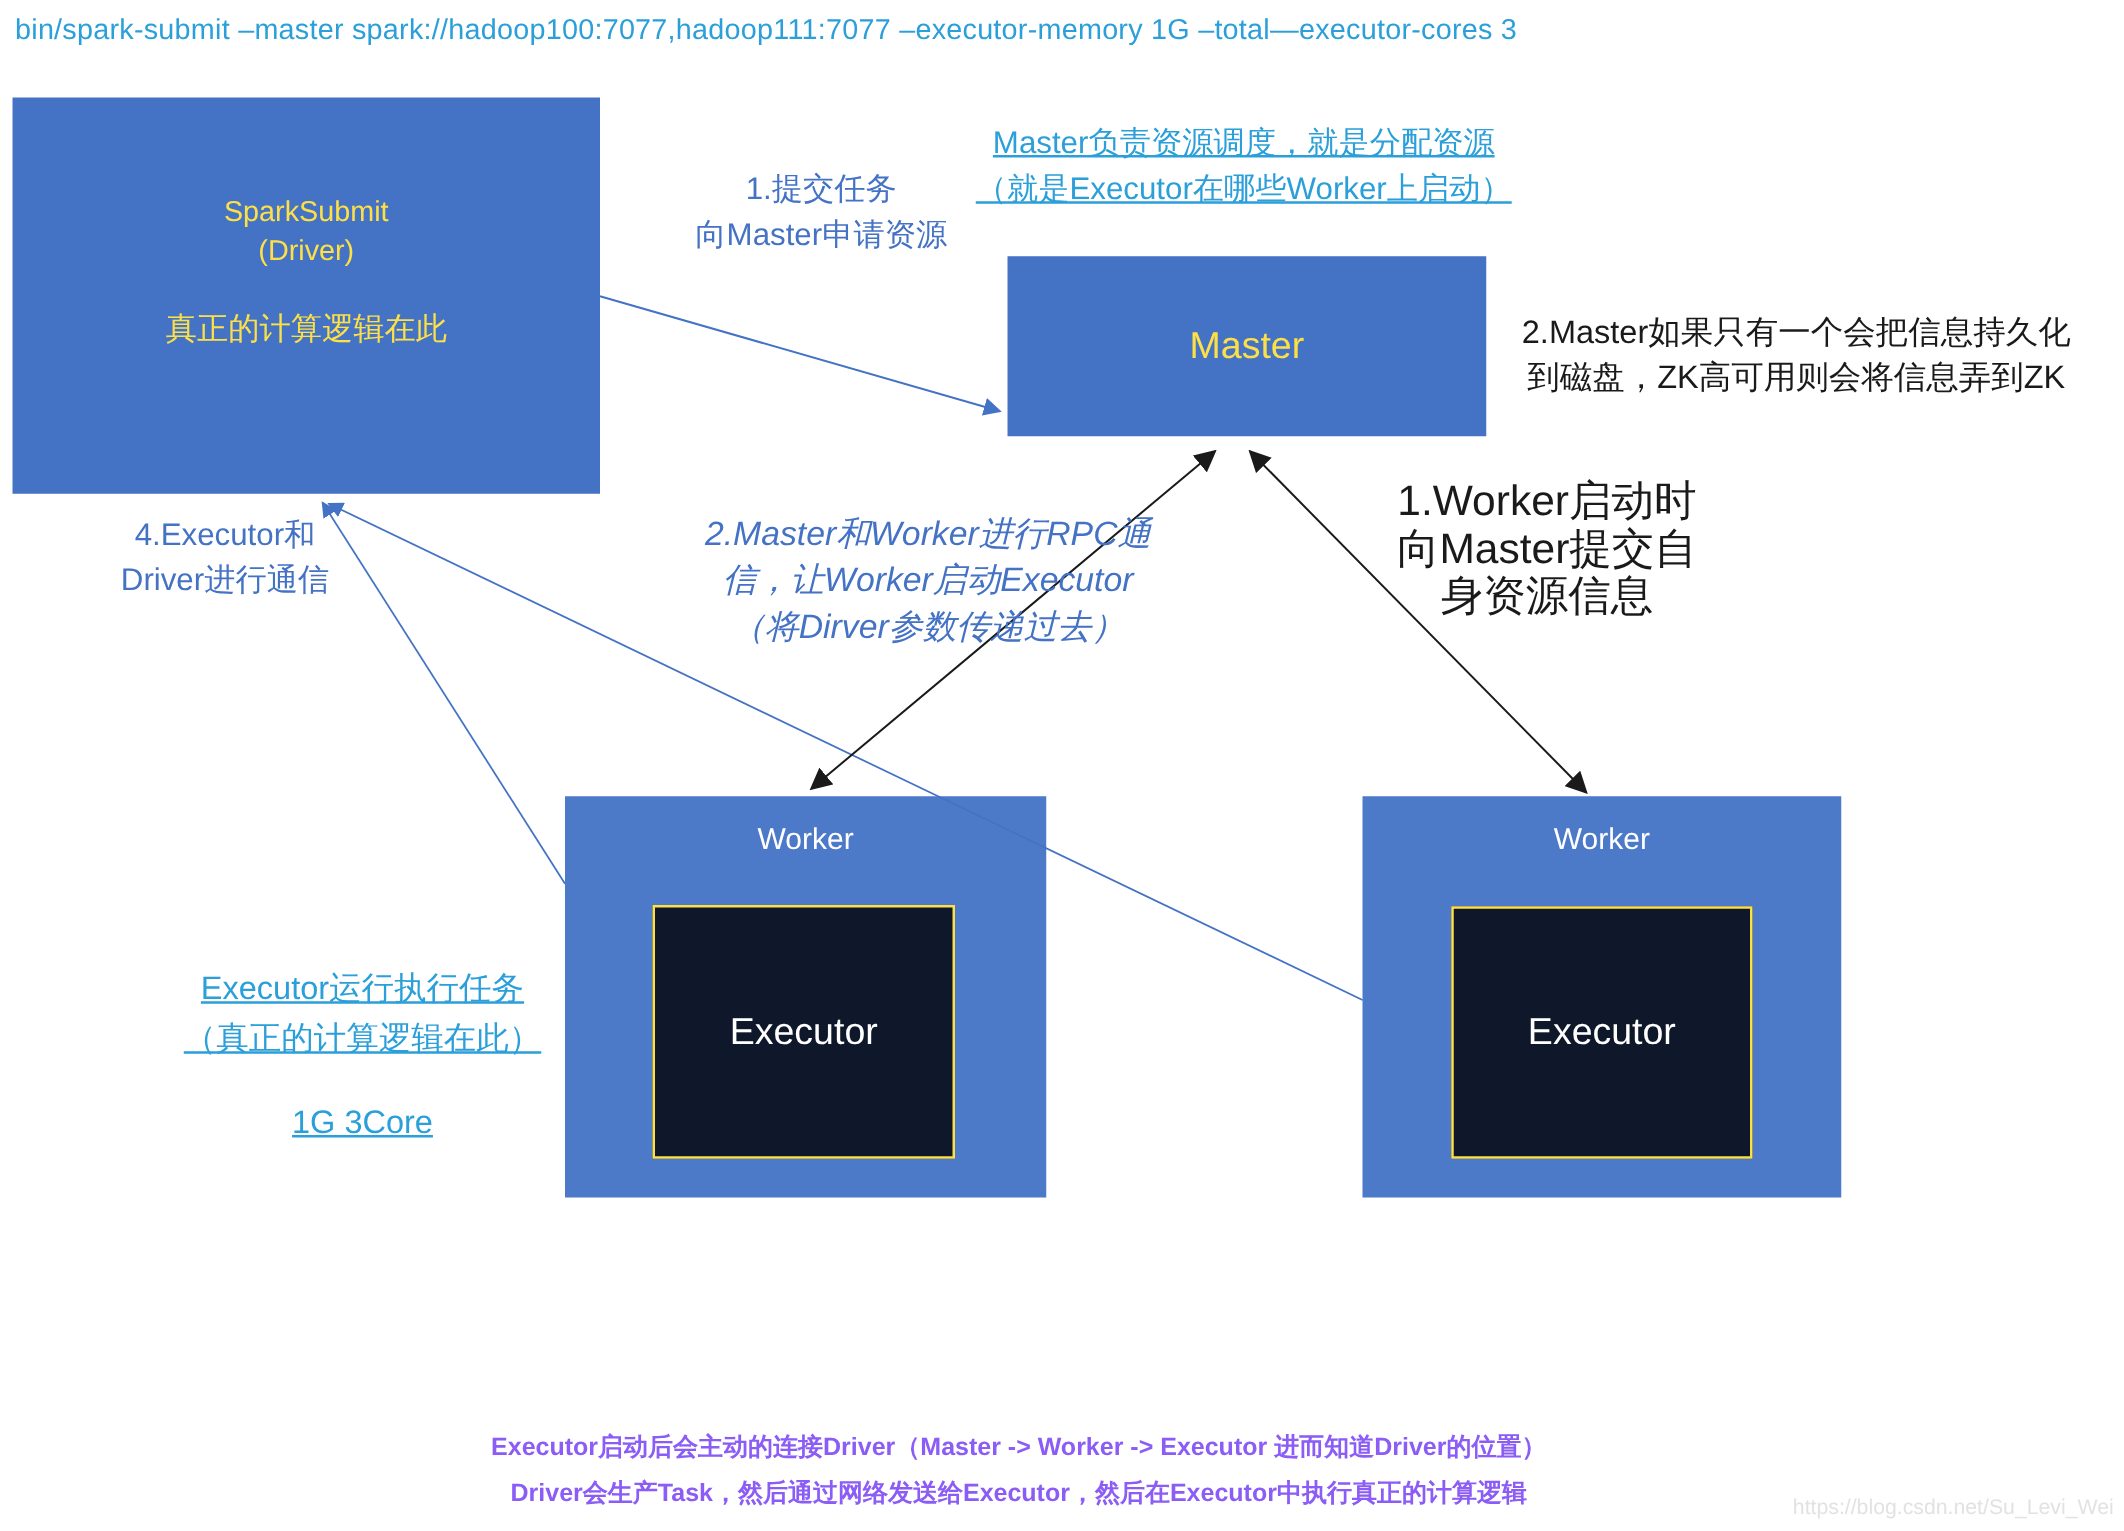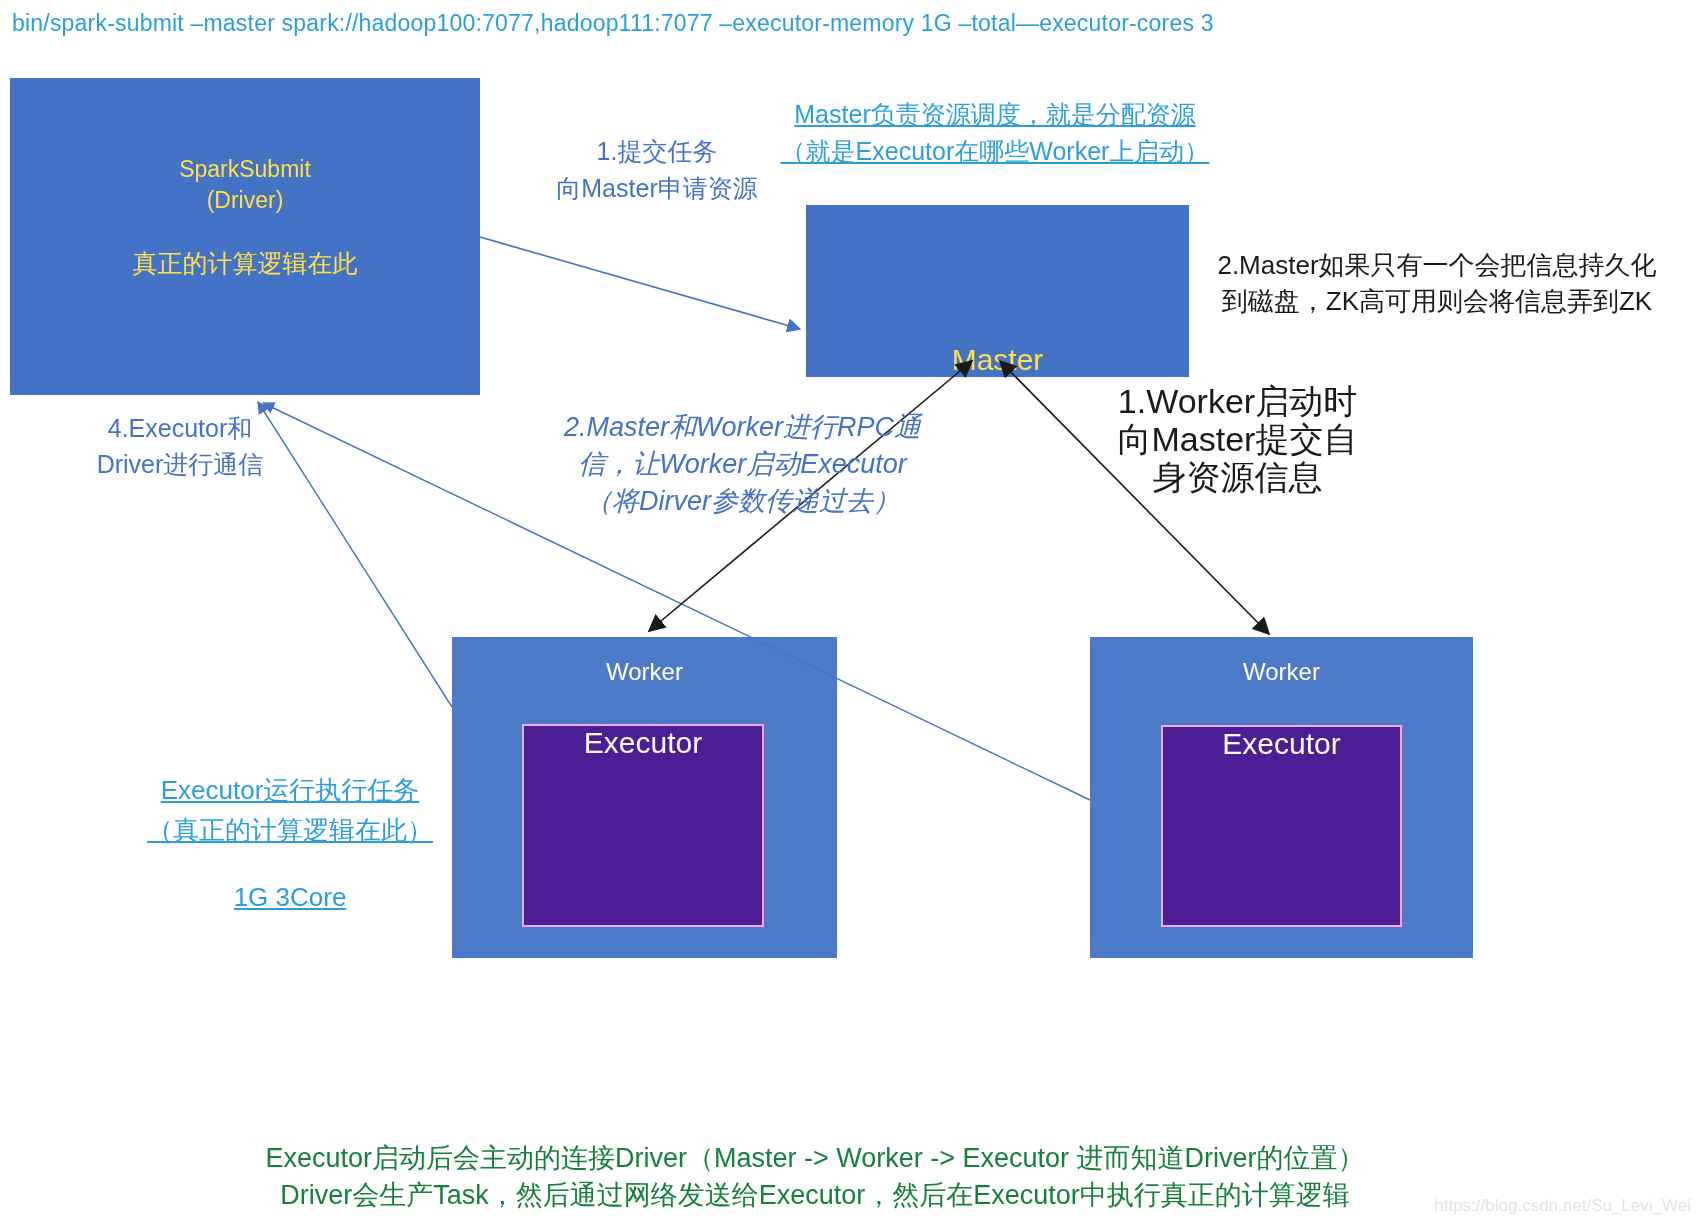--- a/index.html
+++ b/index.html
@@ -15,50 +15,50 @@
   .cmd{position:absolute;left:12px;top:10px;z-index:3;
        font-size:23px;color:#2b9fd9;letter-spacing:.2px;white-space:nowrap;}
 
   
   .bluebox{background:#4472c4;color:#fde047;}
   .spark{left:10px;top:78px;width:470px;height:317px;text-align:center;}
   .spark .sp-title{margin-top:76px;font-size:23px;line-height:31px;}
   .spark .sp-sub{font-size:23px;line-height:31px;}
   .spark .sp-note{margin-top:32px;font-size:25px;line-height:31px;}
 
-  .master{left:806px;top:205px;width:383px;height:172px;
-          display:flex;align-items:flex-end;justify-content:center;
+  .master{left:806px;top:205px;width:383px;height:144px;
+          display:flex;align-items:center;justify-content:center;
           font-size:30px;}
 
   .worker{background:#4c79c8;color:#ffffff;}
   .worker-l{left:452px;top:637px;width:385px;height:321px;}
   .worker-r{left:1090px;top:637px;width:383px;height:321px;}
   .worker .w-label{margin-top:20px;text-align:center;font-size:24px;line-height:30px;}
-  .executor{position:absolute;background:#4c1d95;border:2px solid #f0abfc;
-            display:flex;align-items:flex-start;justify-content:center;
+  .executor{position:absolute;background:#0f172a;border:2px solid #fde047;
+            display:flex;align-items:center;justify-content:center;
             color:#ffffff;font-size:30px;}
   .exec-l{left:70px;top:87px;width:238px;height:199px;}
   .exec-r{left:71px;top:88px;width:237px;height:198px;}
 
   
   .cyan{color:#2b9fd9;text-decoration:underline;}
   .blue{color:#4472c4;}
   .black{color:#1a1a1a;}
   .center{text-align:center;}
 
   .a-master-role{left:755px;top:96px;width:480px;font-size:25px;line-height:37px;}
   .a-submit{left:527px;top:133px;width:260px;font-size:25px;line-height:37px;}
   .a-persist{left:1192px;top:247px;width:490px;font-size:26px;line-height:36px;}
   .a-rpc{left:515px;top:409px;width:455px;font-size:27px;line-height:37px;font-style:italic;}
   .a-register{left:1085px;top:382px;width:305px;font-size:34px;line-height:38px;}
   .a-execdrv{left:25px;top:410px;width:310px;font-size:25px;line-height:36px;}
   .a-execrun{left:110px;top:770px;width:360px;font-size:26px;line-height:40px;}
   .a-res{left:110px;top:882px;width:360px;font-size:26px;}
-  .a-red{left:155px;top:1140px;width:1320px;font-size:27px;line-height:37px;
-         font-weight:normal;color:#15803d;}
+  .a-red{left:155px;top:1140px;width:1320px;font-size:20px;line-height:37px;
+         font-weight:bold;color:#8b5cf6;}
   .watermark{right:8px;top:1196px;font-size:17px;color:#e2e2e4;z-index:0;}
 </style>
 </head>
 <body>
 
 <div class="canvas">
 
   <div class="cmd">bin/spark-submit  –master spark://hadoop100:7077,hadoop111:7077  –executor-memory 1G  –total—executor-cores 3</div>
 
   <div class="ann watermark" style="position:absolute;">https://blog.csdn.net/Su_Levi_Wei</div>

